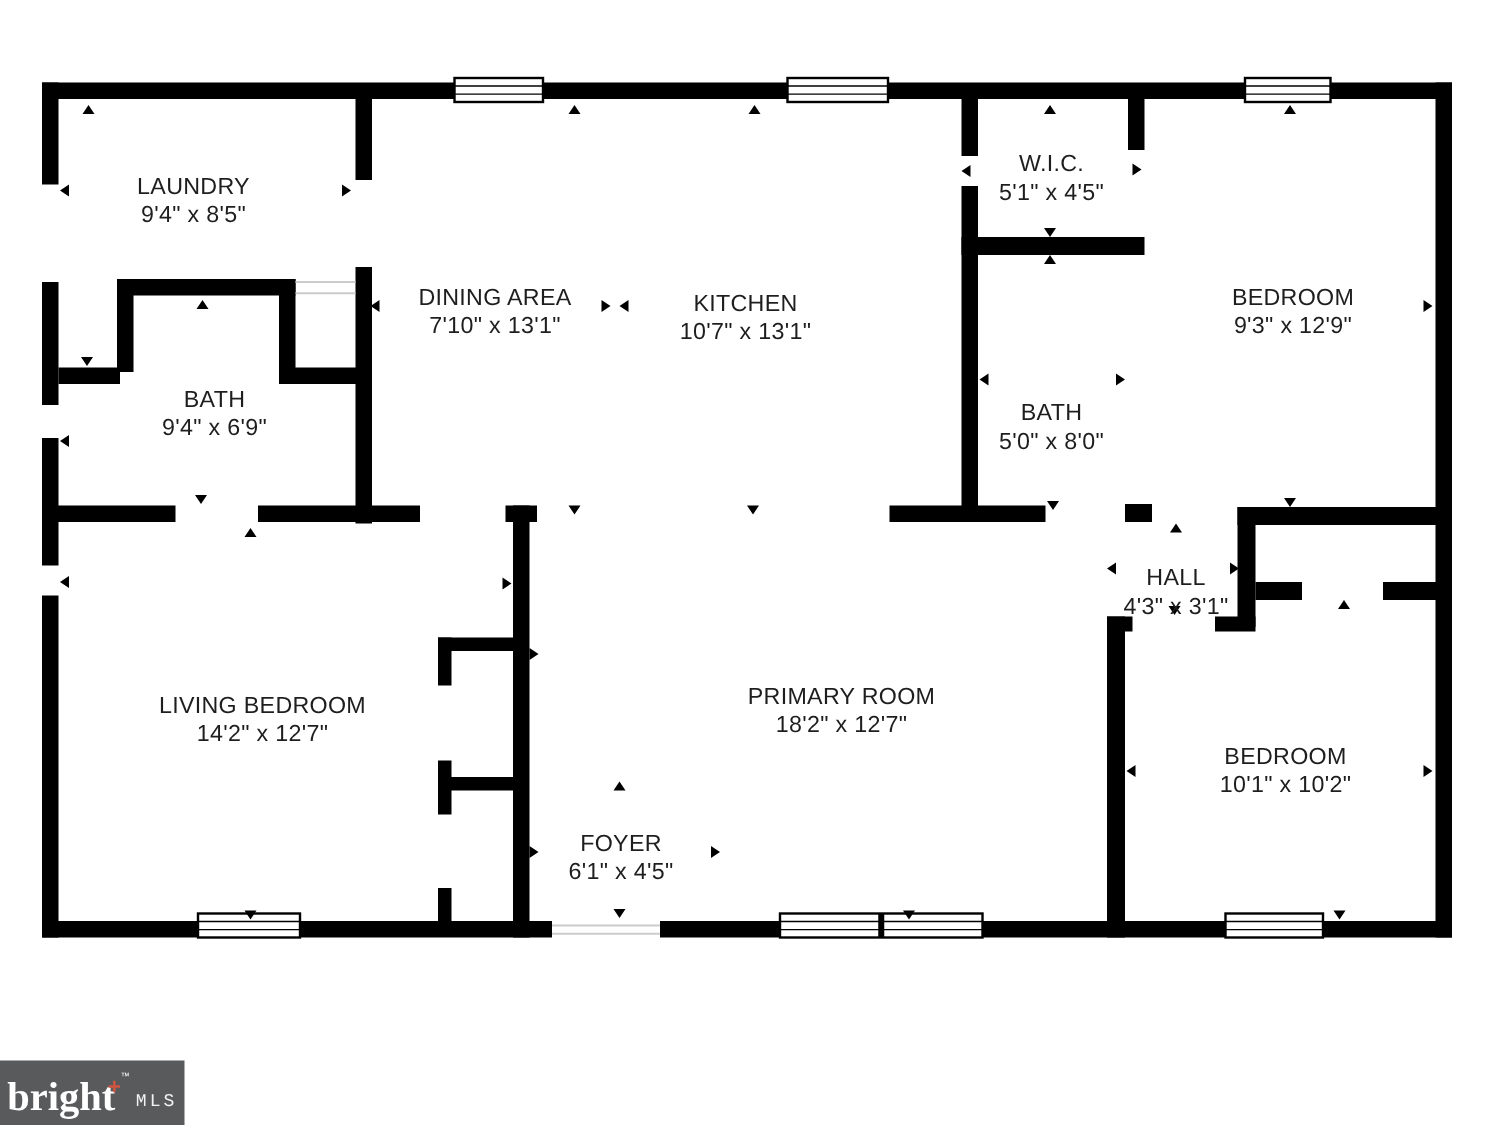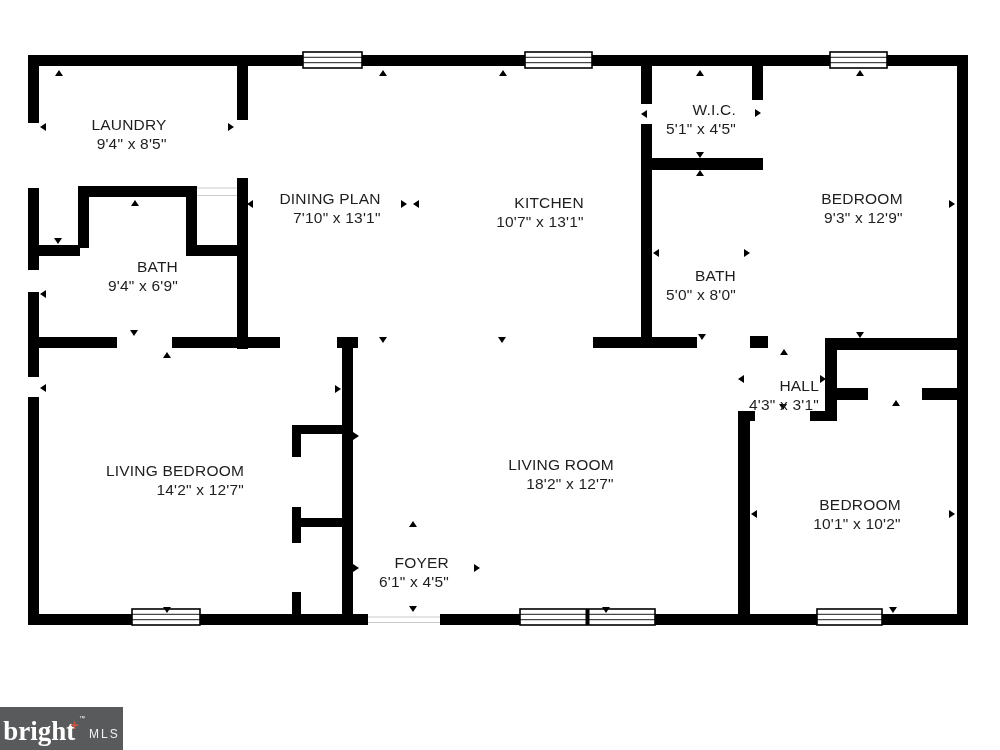--- a/index.html
+++ b/index.html
@@ -1,28 +1,28 @@
 <!DOCTYPE html>
 <html><head>
 <meta charset="utf-8">
 <style>
   html,body{margin:0;padding:0;background:#ffffff;}
   .canvas{position:relative;width:1000px;height:750px;background:#ffffff;overflow:hidden;
           font-family:"Liberation Sans",sans-serif;}
   #plan-svg{position:absolute;left:0;top:0;}
   .room{position:absolute;transform:translate(-50%,-50%);text-align:center;white-space:nowrap;
         font-size:15.5px;line-height:19px;color:#1e1e1e;letter-spacing:.2px;}
-  .rname,.rdims{height:19px;text-align:right;}
+  .rname,.rdims{height:19px;}
   .footer-logo{position:absolute;left:0;top:707px;width:123px;height:48px;background:#595a5c;
         display:flex;align-items:center;justify-content:center;}
   .logo-brand{font-family:"Liberation Serif",serif;font-weight:700;font-size:27px;color:#ffffff;
         line-height:1;}
   .logo-plus{color:#cf5540;font-size:15px;font-weight:700;position:relative;top:-7px;margin-left:-5px;line-height:1;}
   .logo-tm{color:#ffffff;font-size:6px;position:relative;top:-13px;line-height:1;}
-  .logo-mls{font-family:Liberation Sans, sans-serif;font-size:12px;color:#f2f2f2;letter-spacing:2px;
+  .logo-mls{font-family:Liberation Mono, monospace;font-size:12px;color:#f2f2f2;letter-spacing:2px;
         margin-left:4px;position:relative;top:3px;line-height:1;}
   .disclaimer{position:absolute;left:500px;top:712px;transform:translateX(-50%);white-space:nowrap;
         font-size:11px;letter-spacing:.6px;color:#c2c2c2;}
 </style>
 </head>
 <body>
 
 <div class="canvas">
 
   <svg id="plan-svg" width="1000" height="750" viewBox="0 0 1000 750">
@@ -145,24 +145,24 @@
 
   <div class="room" style="left:129px;top:134px">
     <div class="rname">LAUNDRY</div>
     <div class="rdims">9'4" x 8'5"</div>
   </div>
   <div class="room" style="left:143px;top:276px">
     <div class="rname">BATH</div>
     <div class="rdims">9'4" x 6'9"</div>
   </div>
   <div class="room" style="left:330px;top:208px">
-    <div class="rname">DINING PLAN</div>
+    <div class="rname">DINING AREA</div>
     <div class="rdims">7'10" x 13'1"</div>
   </div>
-  <div class="room" style="left:540px;top:212px">
+  <div class="room" style="left:497px;top:212px">
     <div class="rname">KITCHEN</div>
     <div class="rdims">10'7" x 13'1"</div>
   </div>
   <div class="room" style="left:701px;top:119px">
     <div class="rname">W.I.C.</div>
     <div class="rdims">5'1" x 4'5"</div>
   </div>
   <div class="room" style="left:701px;top:285px">
     <div class="rname">BATH</div>
     <div class="rdims">5'0" x 8'0"</div>
@@ -173,21 +173,21 @@
   </div>
   <div class="room" style="left:784px;top:395px">
     <div class="rname">HALL</div>
     <div class="rdims">4'3" x 3'1"</div>
   </div>
   <div class="room" style="left:175px;top:480px">
     <div class="rname">LIVING BEDROOM</div>
     <div class="rdims">14'2" x 12'7"</div>
   </div>
   <div class="room" style="left:561px;top:474px">
-    <div class="rname">LIVING ROOM</div>
+    <div class="rname">PRIMARY ROOM</div>
     <div class="rdims">18'2" x 12'7"</div>
   </div>
   <div class="room" style="left:857px;top:514px">
     <div class="rname">BEDROOM</div>
     <div class="rdims">10'1" x 10'2"</div>
   </div>
   <div class="room" style="left:414px;top:572px">
     <div class="rname">FOYER</div>
     <div class="rdims">6'1" x 4'5"</div>
   </div>

